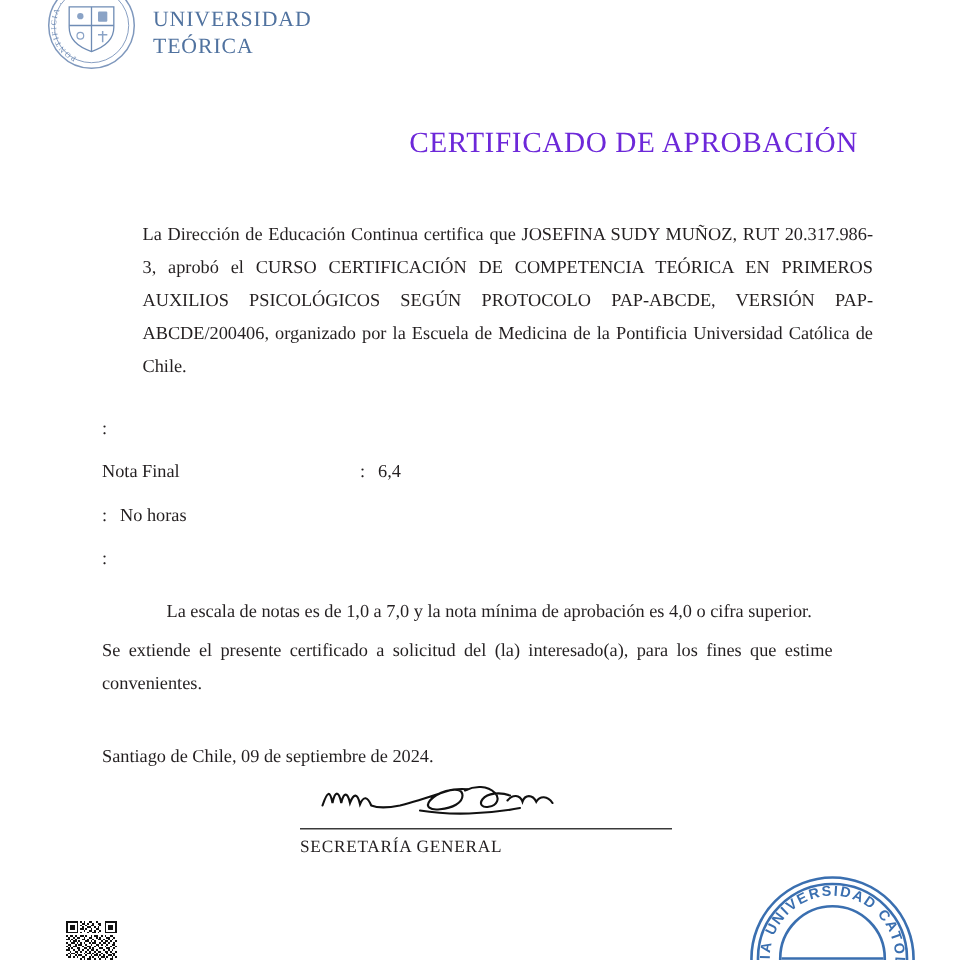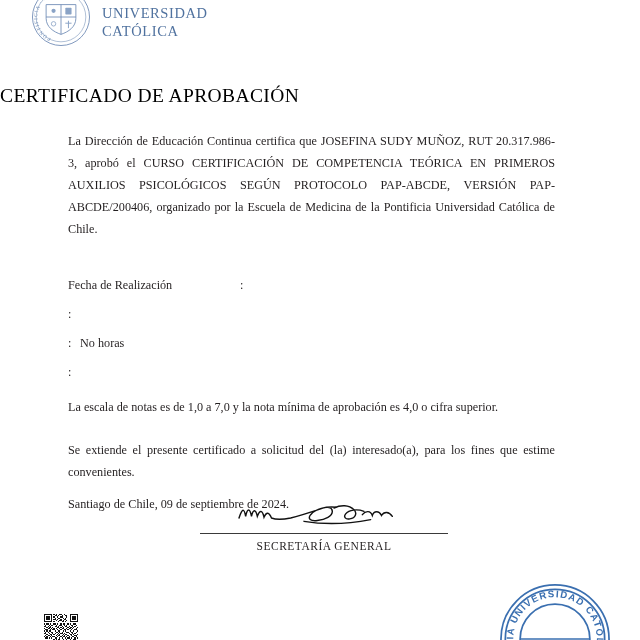--- a/index.html
+++ b/index.html
@@ -39,42 +39,42 @@
     padding-top: 12px;
   }
   .brand div { white-space: nowrap; }
 
   
   .doc-title {
     position: absolute;
     top: 85px;
     left: 0;
     width: 572px;
-    text-align: left;
+    text-align: right;
     font-size: 19.5px;
     letter-spacing: 0.4px;
-    color: #000000;
+    color: #6d28d9;
   }
 
   
   .body-block {
     position: absolute;
     left: 68px;
     width: 487px;
   }
   .para {
     font-size: 12.2px;
     line-height: 22px;
     text-align: justify;
     text-justify: inter-word;
     margin: 0;
   }
-  #intro-paragraph { top: 130px; }
-  #scale-paragraph { top: 396px; }
-  #issue-paragraph { top: 439px; }
+  #intro-paragraph { top: 145px; margin-left: 27px; }
+  #scale-paragraph { top: 396px; margin-left: 43px; }
+  #issue-paragraph { top: 422px; }
   #place-date-line { top: 493px; }
 
   
   .details {
     position: absolute;
     top: 278px;
     left: 68px;
     width: 500px;
   }
   .detail-row {
@@ -83,24 +83,23 @@
     height: 29px;
     font-size: 12.2px;
   }
   .detail-label { width: 172px; flex: none; }
   .detail-colon { width: 12px; flex: none; }
   .detail-value { flex: 1; }
 
   
   .signature-block {
     position: absolute;
-    top: 493px;
+    top: 512px;
     left: 200px;
     width: 248px;
-    text-align: center;
   }
   .signature-mark {
     height: 40px;
     display: block;
     margin: 0 auto;
   }
   .signature-rule {
     border-top: 1.2px solid #3a3a3a;
     margin: 0 0 6px 0;
   }
@@ -147,35 +146,36 @@
       <g fill="#8aa3c6">
         <circle cx="38" cy="40" r="3.4"></circle>
         <rect x="57" y="35" width="10" height="11" rx="1.2"></rect>
         <circle cx="38" cy="61" r="3.6" fill="none" stroke="#8aa3c6" stroke-width="1.3"></circle>
         <path d="M62,56 v12 M57,60 h10" stroke="#8aa3c6" stroke-width="1.6" fill="none"></path>
       </g>
     </svg>
   </span>
   <div class="brand">
     <div>UNIVERSIDAD</div>
-    <div>CATÓLICA</div>
+    <div>TEÓRICA</div>
   </div>
 </div>
 
 <div class="doc-title">CERTIFICADO DE APROBACIÓN</div>
 
 <p class="para body-block" id="intro-paragraph">La Dirección de Educación Continua certifica que JOSEFINA SUDY MUÑOZ, RUT 20.317.986-3, aprobó el CURSO CERTIFICACIÓN DE COMPETENCIA TEÓRICA EN PRIMEROS AUXILIOS PSICOLÓGICOS SEGÚN PROTOCOLO PAP-ABCDE, VERSIÓN PAP-ABCDE/200406, organizado por la Escuela de Medicina de la Pontificia Universidad Católica de Chile.</p>
 
 <div class="details">
   <div class="detail-row">
-    <span class="detail-label">Fecha de Realización</span>
     <span class="detail-colon">:</span>
   </div>
   <div class="detail-row">
+    <span class="detail-label">Nota Final</span>
     <span class="detail-colon">:</span>
+    <span class="detail-value">6,4</span>
   </div>
   <div class="detail-row">
     <span class="detail-colon">:</span>
     <span class="detail-value">No horas</span>
   </div>
   <div class="detail-row">
     <span class="detail-colon">:</span>
   </div>
 </div>
 

